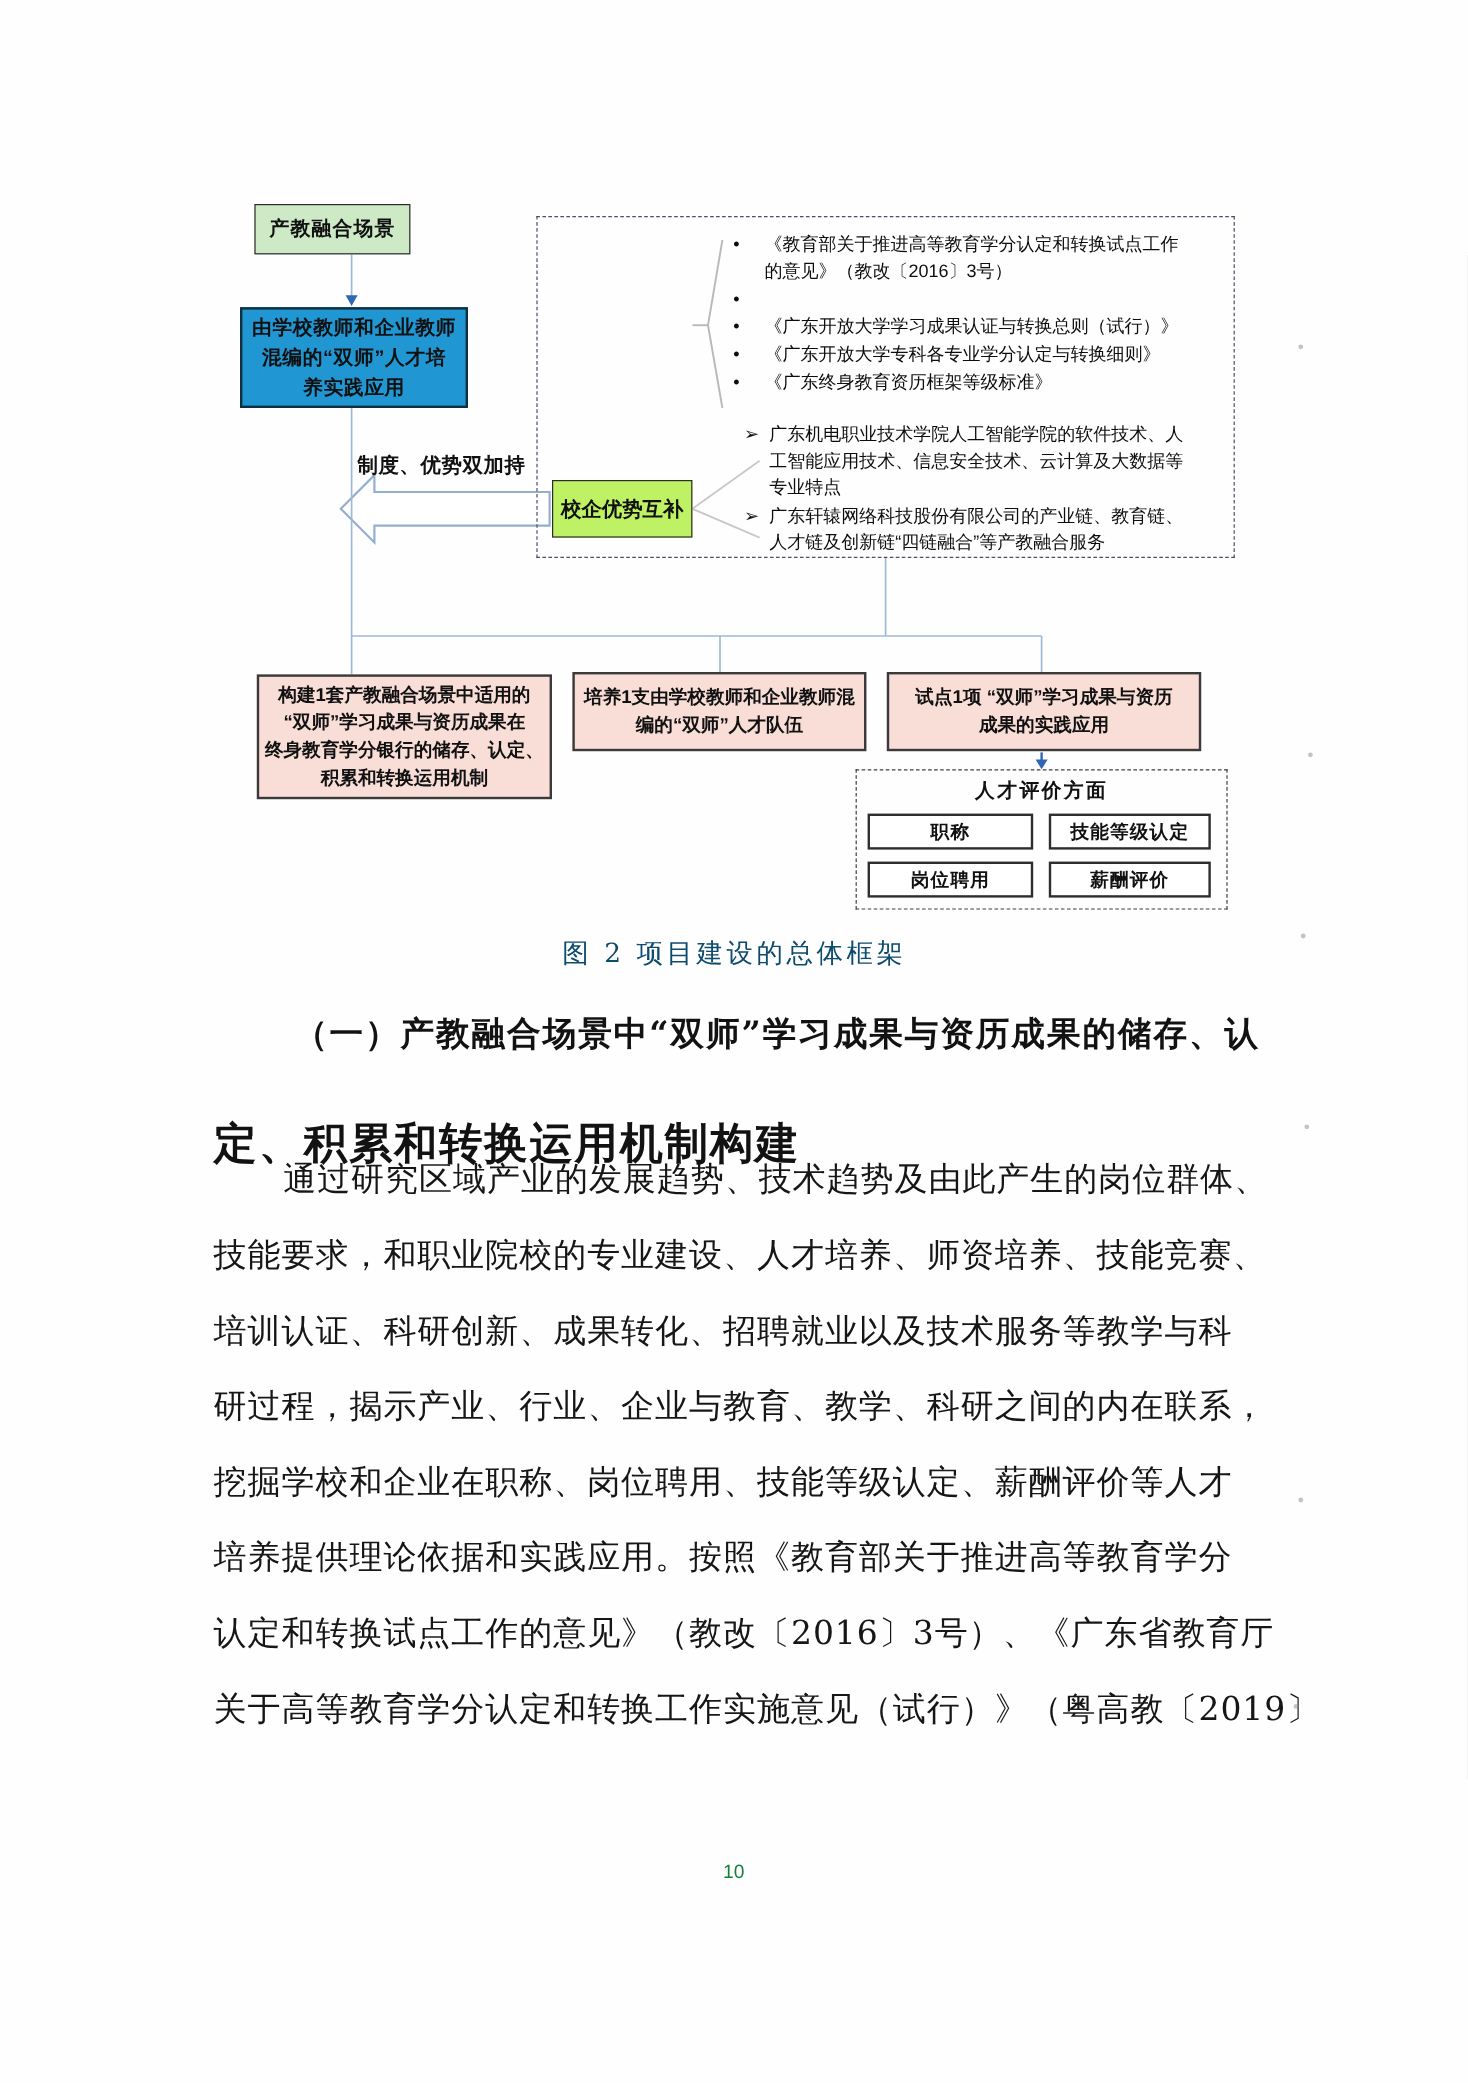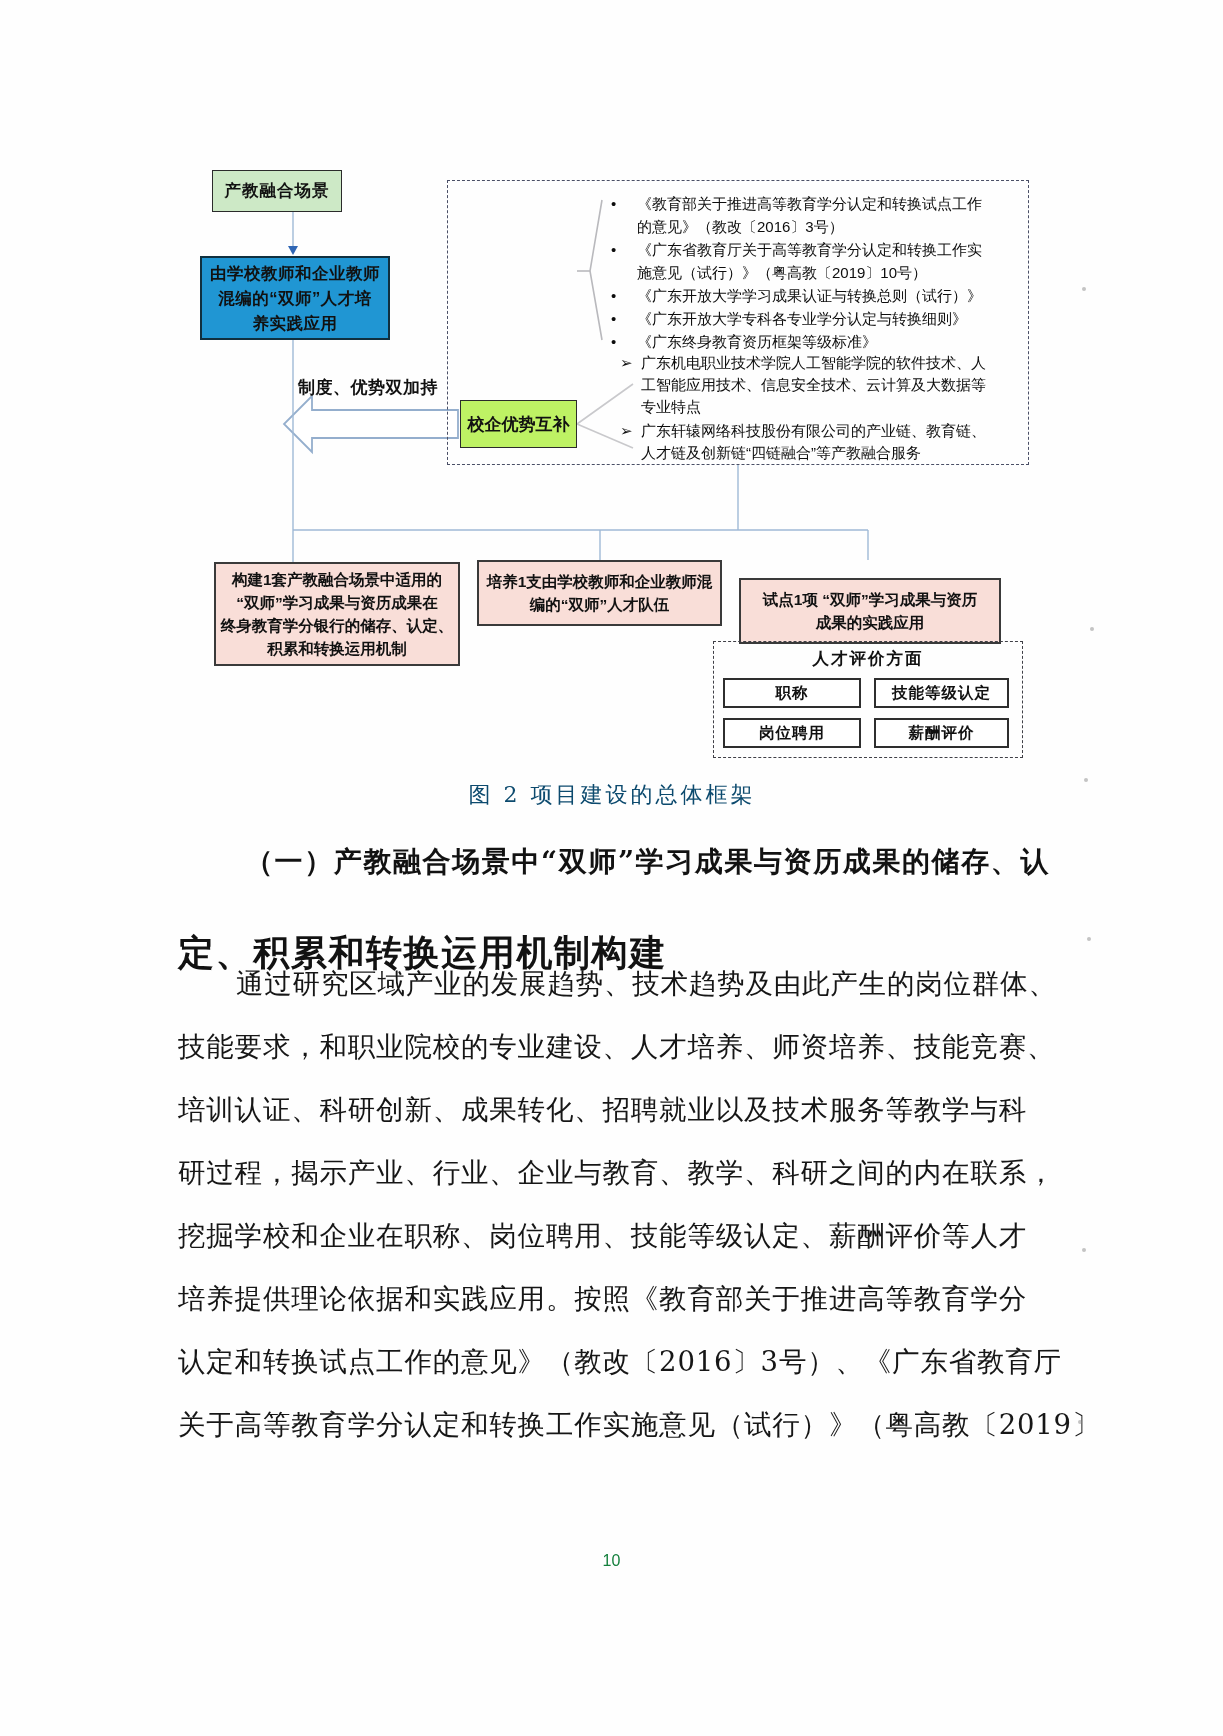--- a/index.html
+++ b/index.html
@@ -23,21 +23,21 @@
   .bullet-list{left:605px;top:192px;width:420px;}
   .bullet-item{display:flex;font-size:15px;line-height:23px;color:#0d0d0d;}
   .bullet-dot{width:26px;flex:0 0 26px;text-align:left;padding-left:6px;}
   .adv-list{left:620px;top:352px;width:402px;}
   .adv-item{display:flex;font-size:15px;line-height:22px;color:#0d0d0d;margin-bottom:2px;}
   .adv-tip{width:21px;flex:0 0 21px;color:#111;}
   .arrow-label{left:298px;top:376px;width:175px;font-size:17px;font-weight:bold;letter-spacing:.5px;}
   .pink{background:#f9ded8;border:2px solid #3a3a3a;font-size:15.5px;font-weight:600;line-height:23px;}
   .pink1{left:214px;top:562px;width:246px;height:104px;}
   .pink2{left:477px;top:560px;width:245px;height:66px;}
-  .pink3{left:739px;top:560px;width:262px;height:66px;margin-top:18px;}
+  .pink3{left:739px;top:560px;width:262px;height:66px;}
   .eval-box{left:713px;top:641px;width:310px;height:117px;border:1.6px dashed #3f3f46;}
   .eval-title{left:713px;top:648px;width:310px;text-align:center;font-size:16.5px;font-weight:600;letter-spacing:2px;}
   .eval-cell{background:#fff;border:2px solid #2e2e2e;display:flex;align-items:center;justify-content:center;
              font-size:15.5px;font-weight:600;letter-spacing:1px;}
   .ec1{left:723px;top:678px;width:138px;height:30px;font-family:Liberation Serif, serif;}
   .ec2{left:874px;top:678px;width:135px;height:30px;}
   .ec3{left:723px;top:718px;width:138px;height:30px;}
   .ec4{left:874px;top:718px;width:135px;height:30px;}
 
   
@@ -93,22 +93,20 @@
 
 
   <div class="abs bullet-list">
     <div class="bullet-item">
       <span class="bullet-dot">•</span>
       <span class="pre">《教育部关于推进高等教育学分认定和转换试点工作
 的意见》（教改〔2016〕3号）</span>
     </div>
     <div class="bullet-item">
       <span class="bullet-dot">•</span>
-      <span class="pre">《广东省教育厅关于高等教育学分认定和转换工作实
-施意见（试行）》（粤高教〔2019〕10号）</span>
     </div>
     <div class="bullet-item">
       <span class="bullet-dot">•</span>
       <span class="pre">《广东开放大学学习成果认证与转换总则（试行）》</span>
     </div>
     <div class="bullet-item">
       <span class="bullet-dot">•</span>
       <span class="pre">《广东开放大学专科各专业学分认定与转换细则》</span>
     </div>
     <div class="bullet-item">

